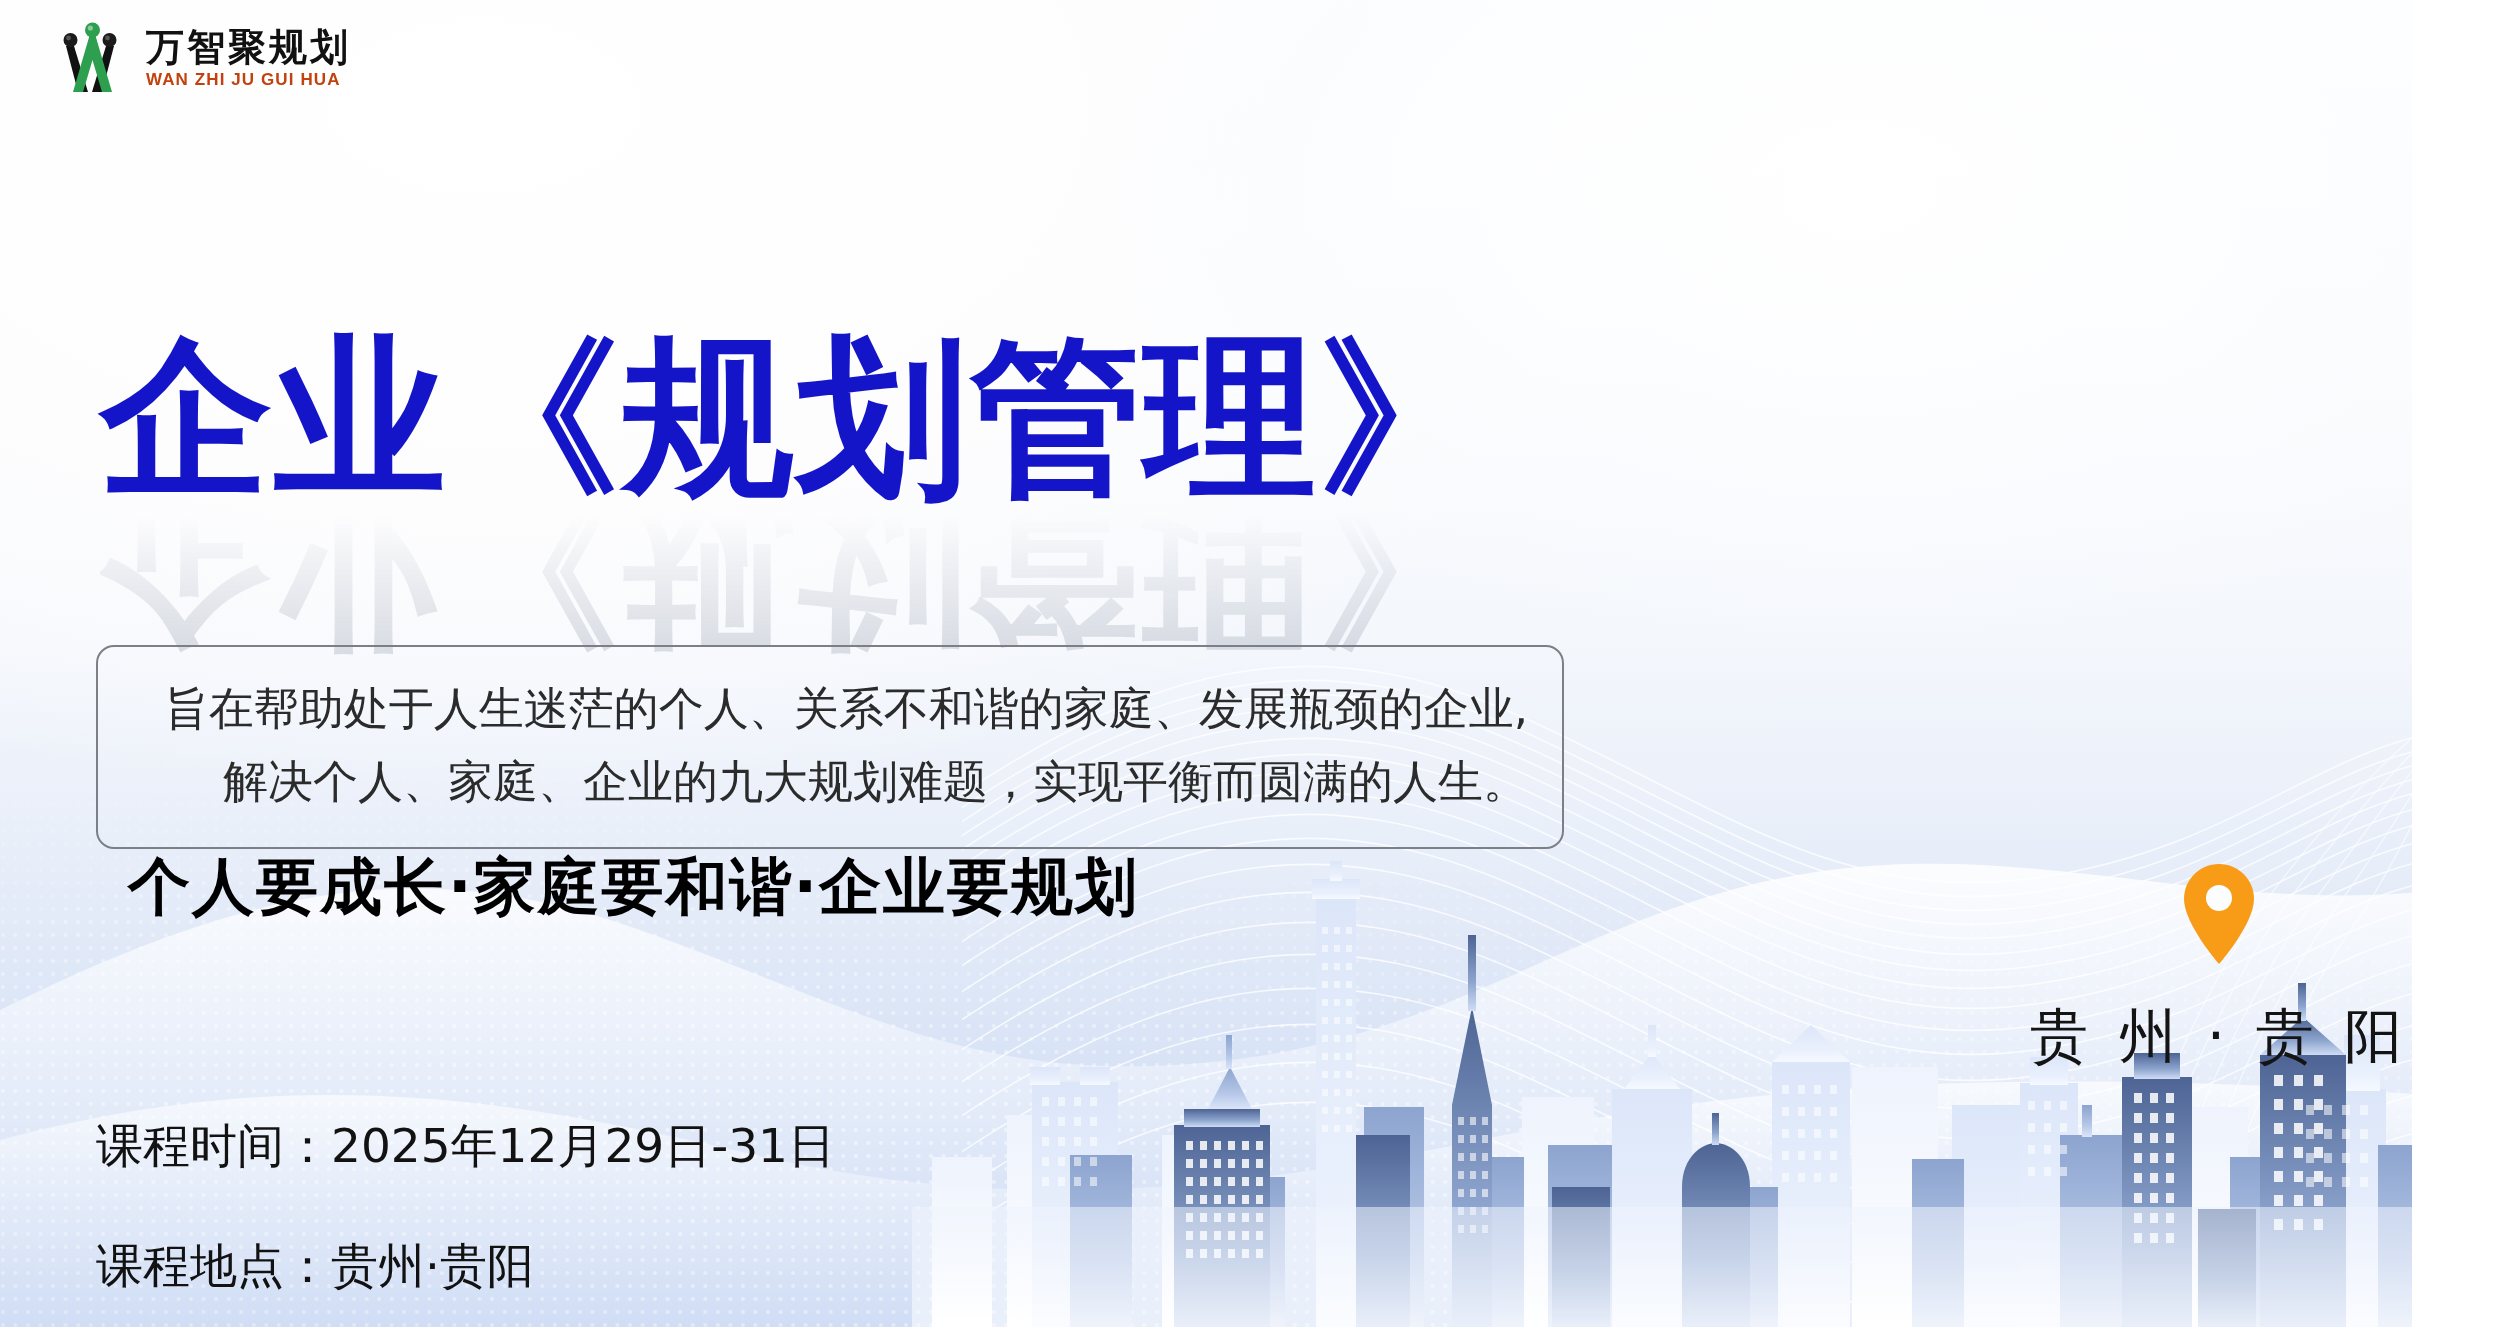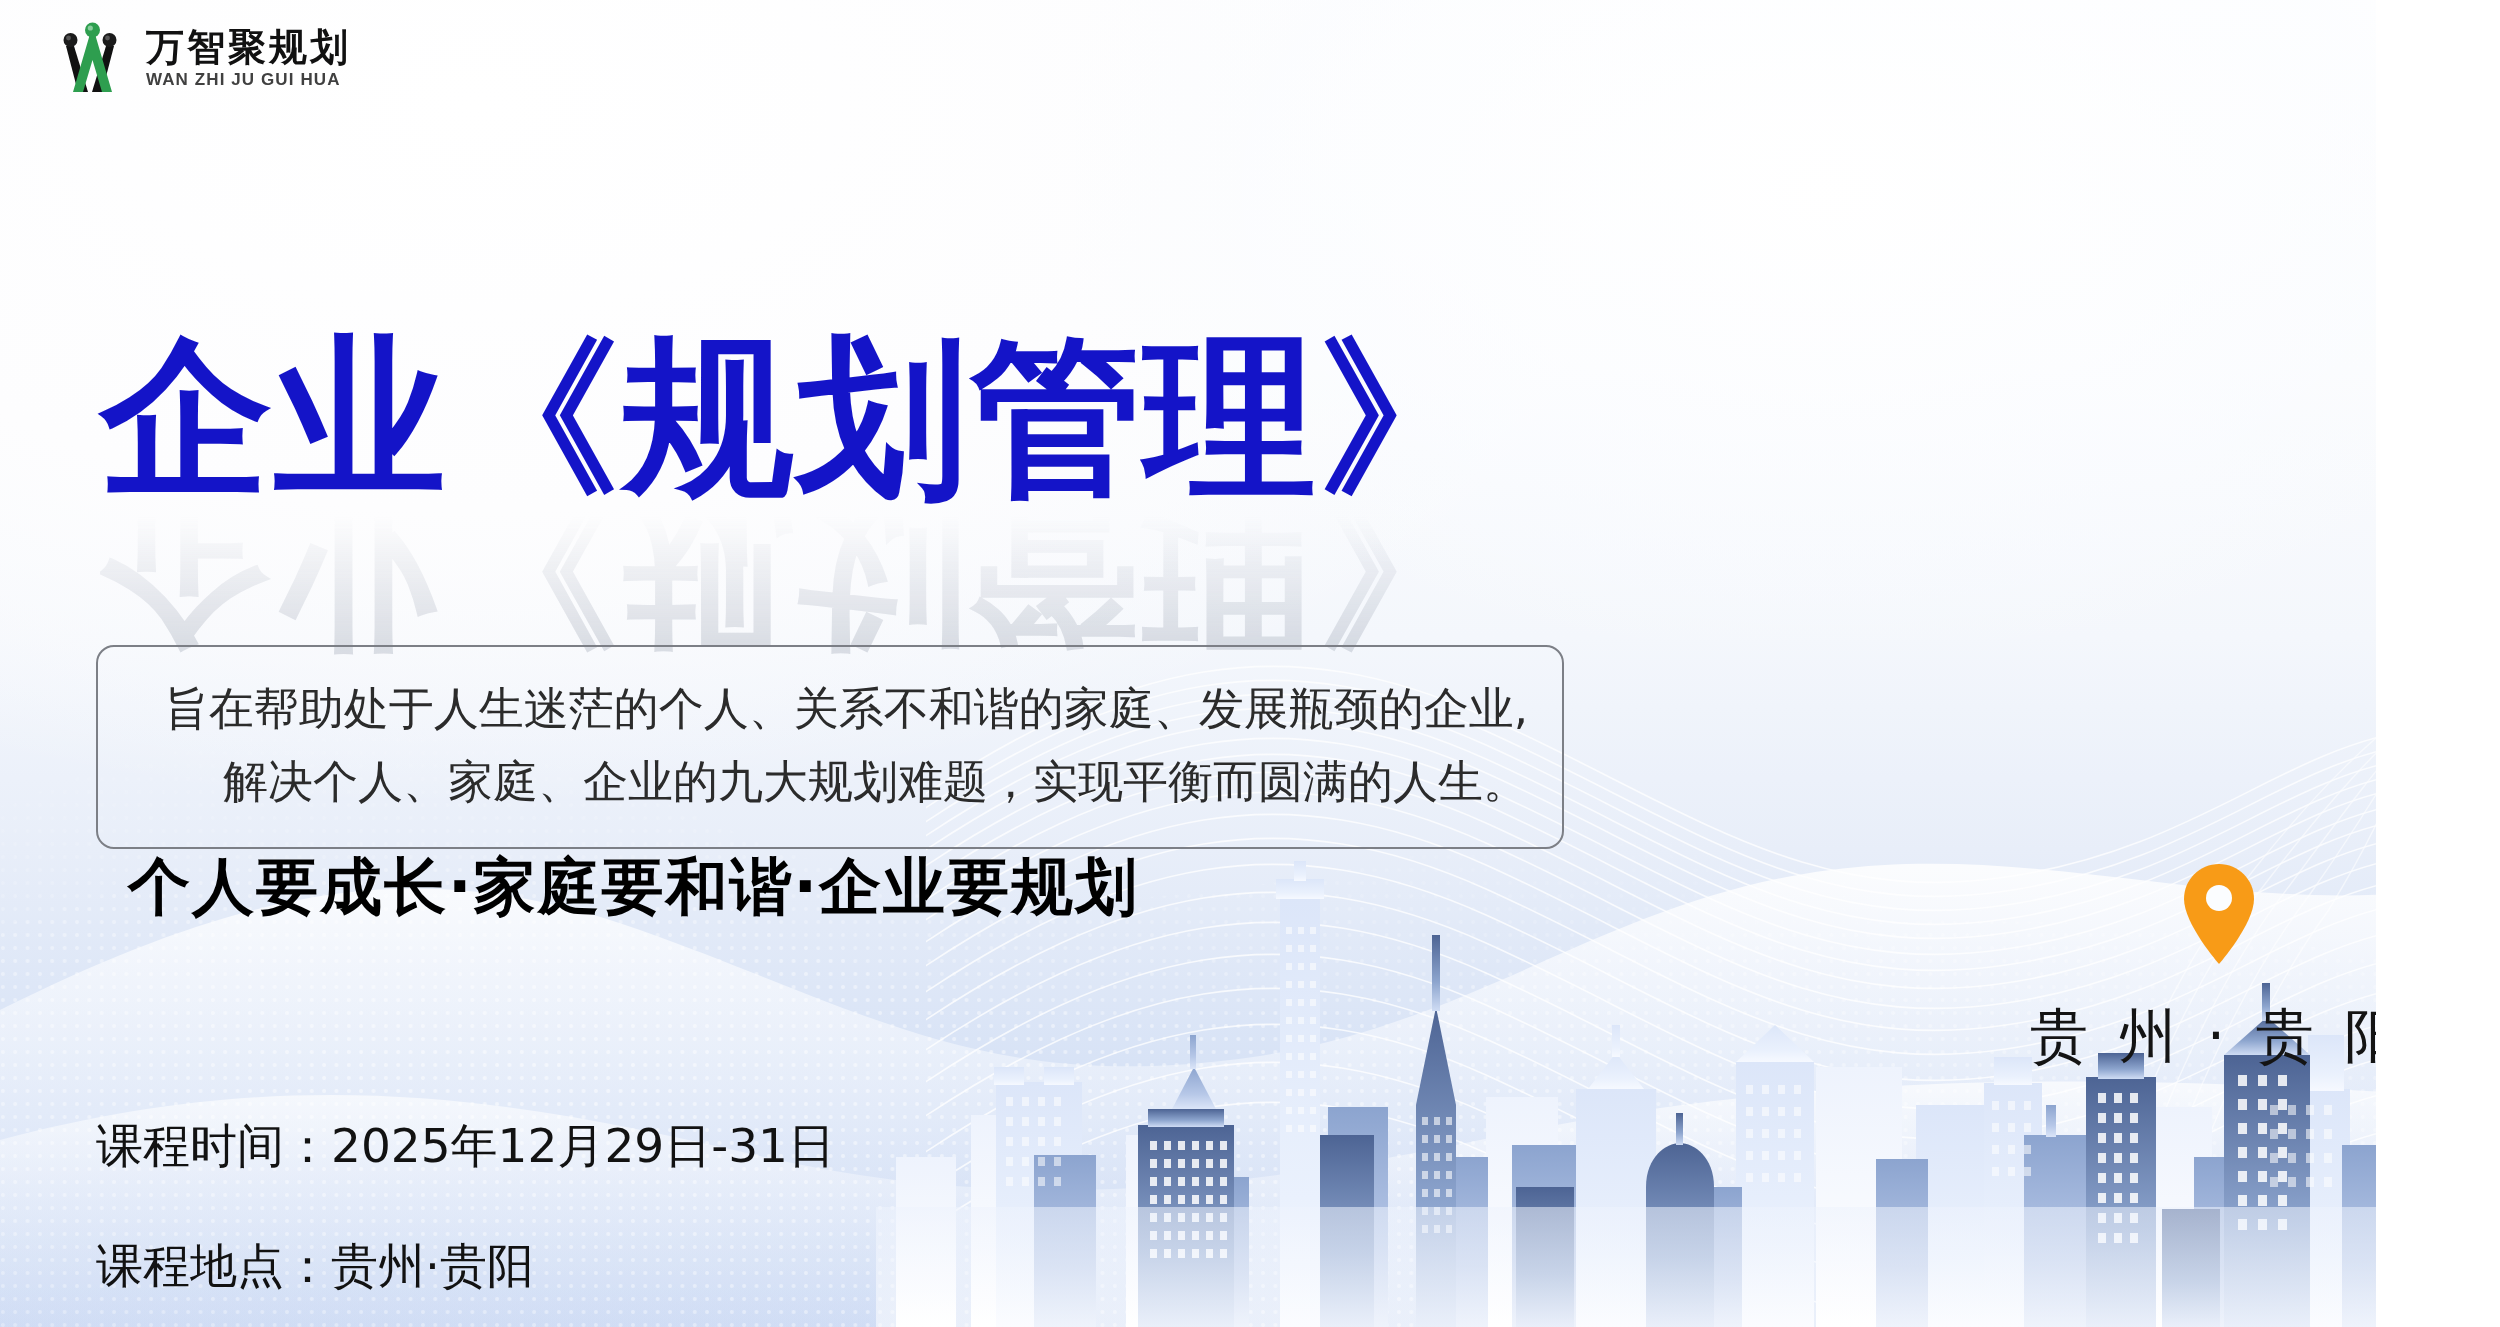--- a/index.html
+++ b/index.html
@@ -4,20 +4,21 @@
 <style>
   html,body{margin:0;padding:0;}
   body{
     width:2500px;height:1327px;overflow:hidden;
     font-family:"Liberation Sans","DejaVu Sans",sans-serif;
     background:#ffffff;
   }
   .poster{
     position:relative;width:2376px;height:1327px;overflow:hidden;
     background:#ffffff;
+    padding-left:36px;
   }
 
   
   .bg-base{
     position:absolute;inset:0;
     background:
       radial-gradient(ellipse 1600px 900px at 20% 8%, #ffffff 0%, #fdfdfe 45%, rgba(255,255,255,0) 78%),
       linear-gradient(to bottom, #ffffff 0%, #fbfcfe 28%, #f4f7fc 48%, #e8eef9 64%, #d8e3f6 80%, #cbd9f3 92%, #c6d5f2 100%);
   }
   .bg-topright-glow{
@@ -57,21 +58,21 @@
   .logo-mark{width:84px;height:80px;flex:0 0 auto;}
   .logo-mark svg{display:block;width:100%;height:100%;}
   .logo-text{display:flex;flex-direction:column;line-height:1;}
   .logo-cn{
     font-family:"Liberation Serif","DejaVu Serif",serif;
     font-size:38px;font-weight:700;color:#111;letter-spacing:3px;
     margin-bottom:5px;
   }
   .logo-en{
     font-family:"Liberation Sans",sans-serif;
-    font-size:17px;font-weight:700;color:#404040;letter-spacing:1.1px;
+    font-size:17px;font-weight:700;color:#c2410c;letter-spacing:1.1px;
   }
 
   
   .title-wrap{position:absolute;left:100px;top:330px;z-index:30;}
   .main-title{
     font-family:"DejaVu Sans","Liberation Sans",sans-serif;
     font-size:172px;font-weight:800;color:#1414c8;
     letter-spacing:2px;line-height:1.02;white-space:nowrap;
     margin:0;
   }

